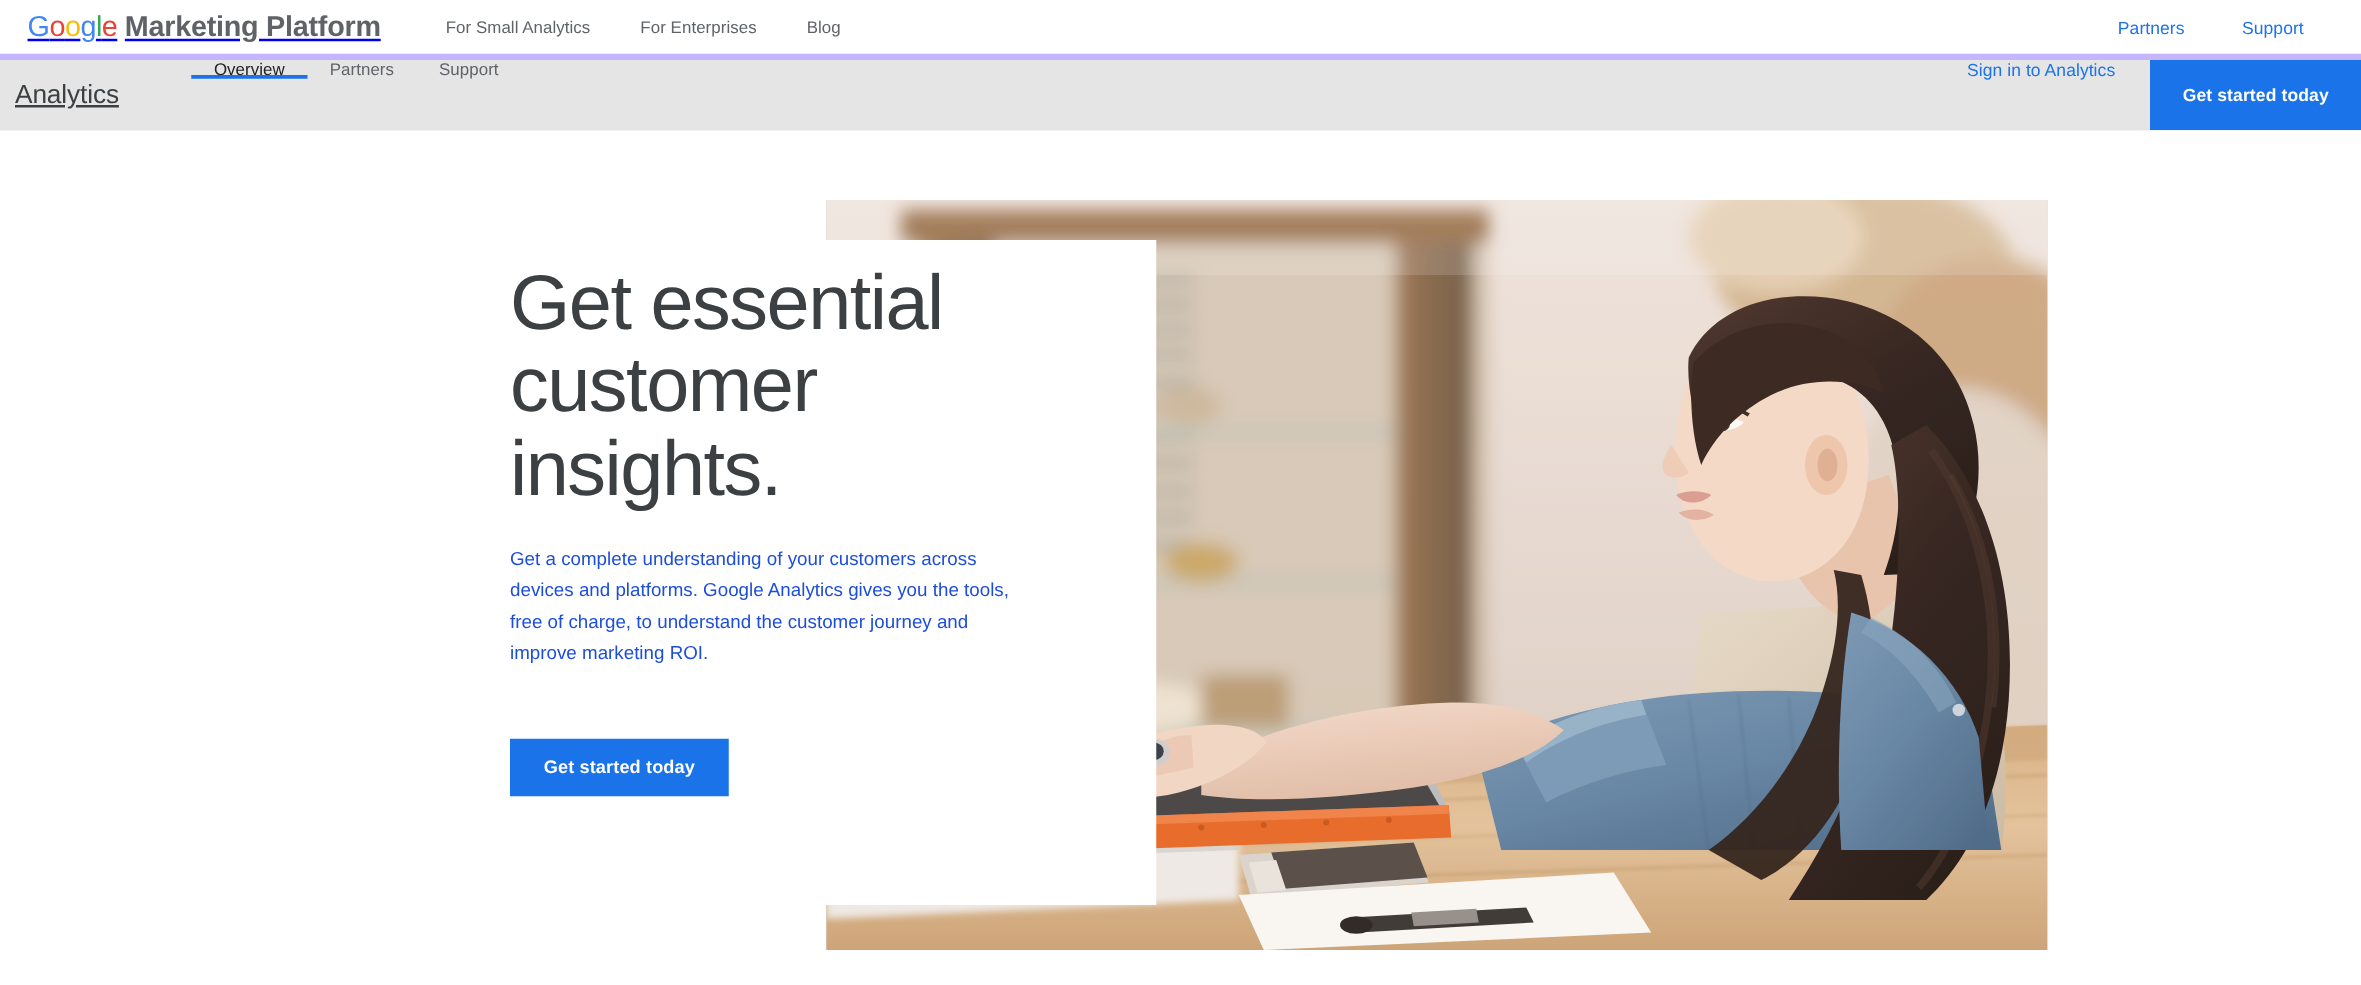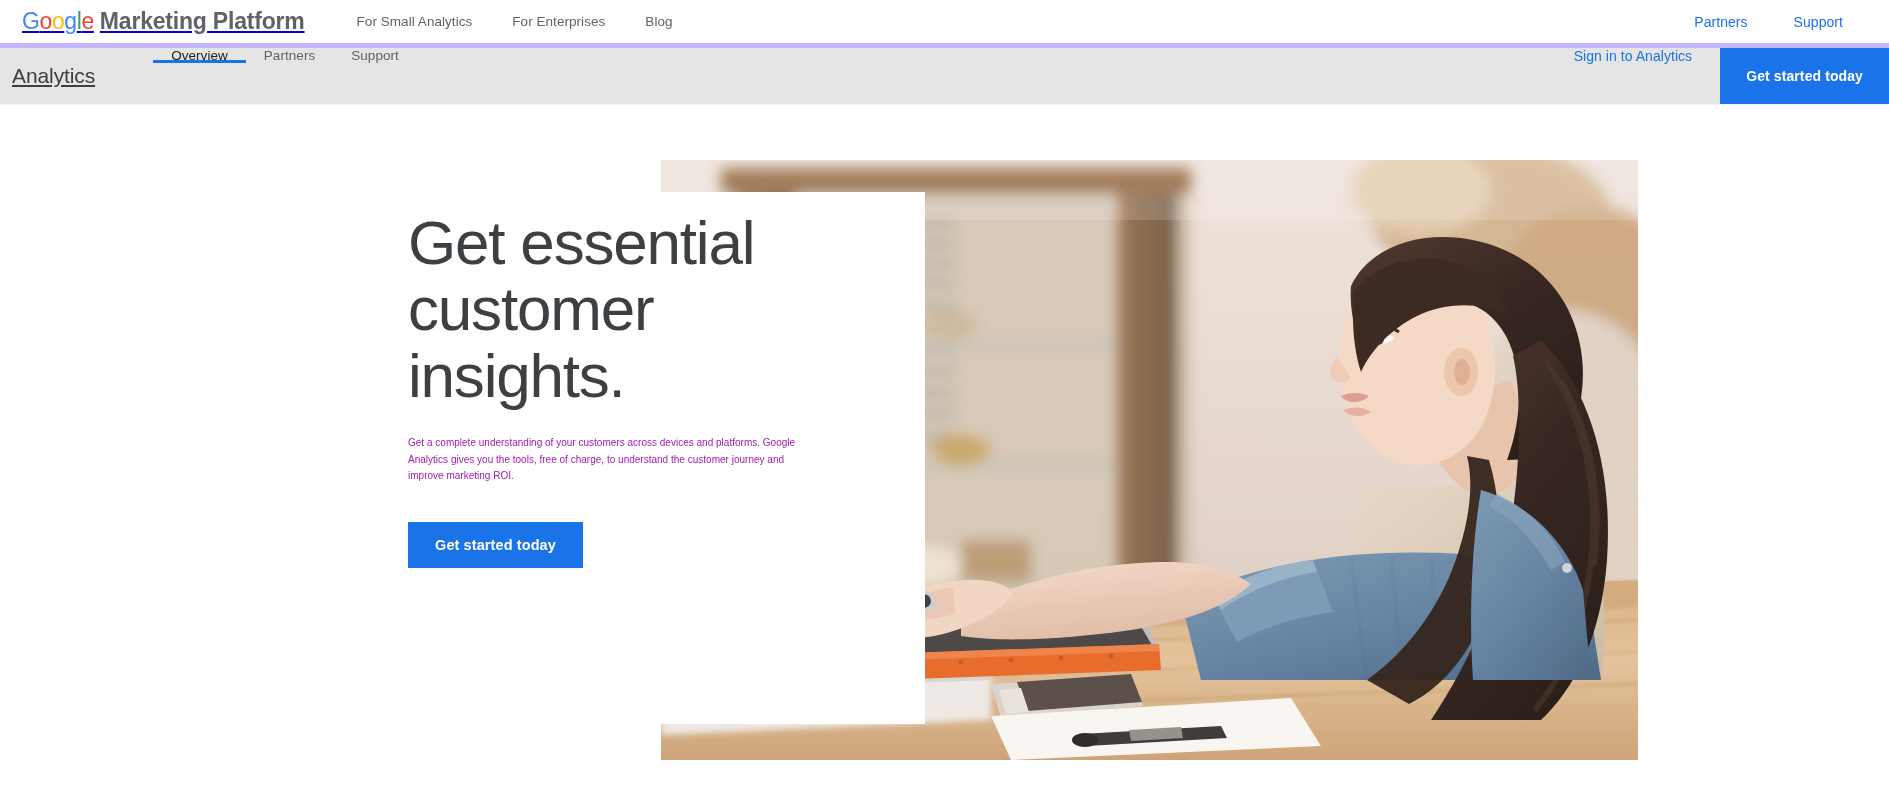--- a/index.html
+++ b/index.html
@@ -194,26 +194,26 @@
   .hero-title {
     font-size: 62px;
     line-height: 1.07;
     color: #3c4043;
     font-weight: 400;
     letter-spacing: -1.2px;
     margin-bottom: 26px;
   }
 
   .hero-sub {
-    font-size: 10px;
+    font-size: 15px;
     line-height: 1.67;
-    color: #a21caf;
+    color: #1d4ed8;
     letter-spacing: 0.01px;
     max-width: 400px;
-    margin-bottom: 37px;
+    margin-bottom: 56px;
   }
 
   .cta-hero {
     display: inline-block;
     background: #1a73e8;
     color: #ffffff;
     border: none;
     font-family: "Liberation Sans", sans-serif;
     font-size: 14.5px;
     font-weight: 700;

